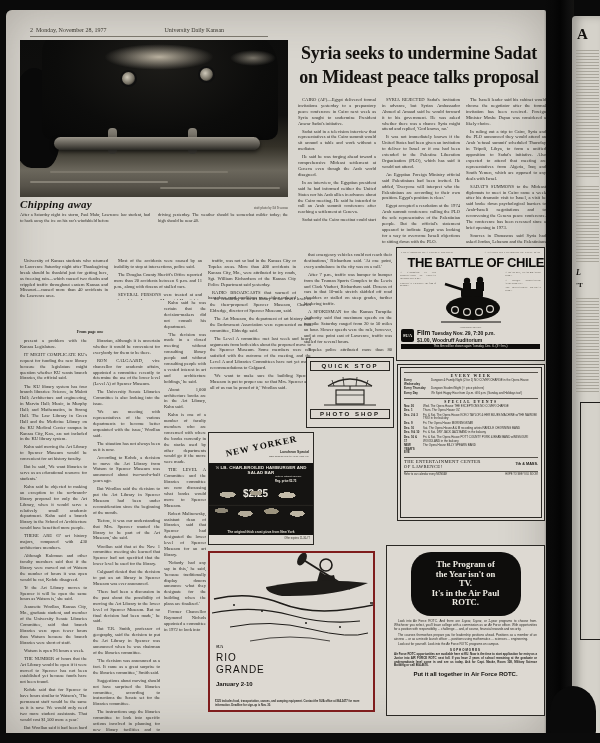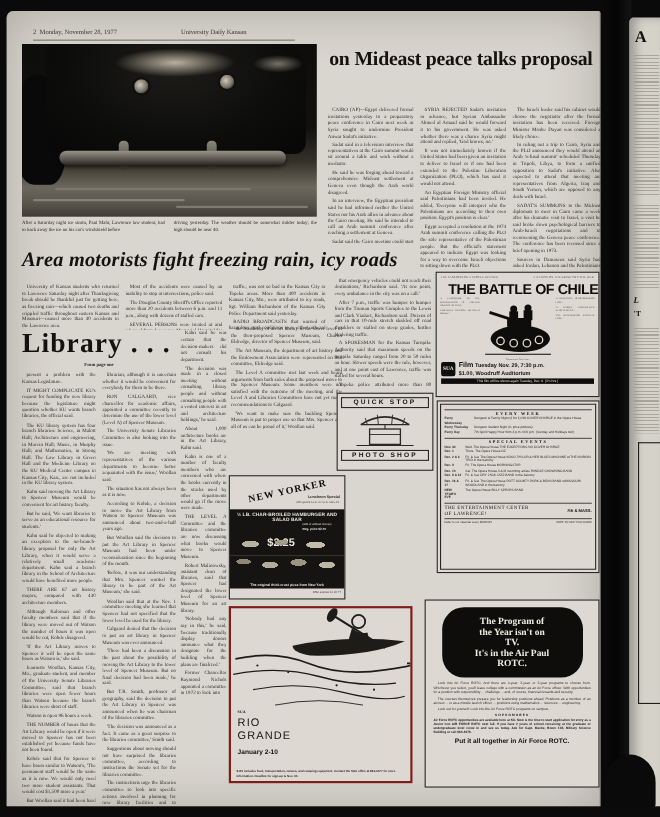--- a/index.html
+++ b/index.html
@@ -129,21 +129,21 @@
 
   .rio { left:208px; top:551px; width:167px; height:161px; background:#ddd9d2; border:2px solid #7f1d1d; position:relative; }
   .rio-sua { position:absolute; left:6px; top:92px; font-size:3.6px; font-weight:700; color:#14120f; }
   .rio-t { position:absolute; left:6px; top:99px; font-size:10px; letter-spacing:1px; color:#14120f; line-height:1.15;
            font-family:"Liberation Sans","DejaVu Sans",sans-serif; }
   .rio-date { position:absolute; left:6px; top:128px; font-size:6px; font-weight:700; color:#14120f;
               font-family:"Liberation Sans","DejaVu Sans",sans-serif; }
   .rio-fine { position:absolute; left:5px; right:4px; bottom:3px; font-size:2.7px; font-weight:700; color:#2c2a25; line-height:1.3; }
 
   .rotc { left:386px; top:545px; width:159px; height:171px; background:#ddd9d2; border:1px solid #2a2824; padding:5px 7px 0; }
-  .rotc-blob { margin:1px auto 3px; width:128px; height:64px; background:#0e0d0c; border-radius:20px;
+  .rotc-blob { margin:1px auto 3px; width:110px; height:64px; background:#0e0d0c; border-radius:20px;
                color:#efece4; text-align:center; display:flex; flex-direction:column; justify-content:center; }
   .rotc-blob p { font-size:8.6px; font-weight:700; line-height:1.12; margin:0; }
   .rotc-body { font-size:3.1px; line-height:1.3; text-align:justify; color:#2c2a25; }
   .rotc-body p { margin-bottom:1.5px; text-indent:4px; }
   .rotc-soph { text-align:center; font-size:2.9px; font-weight:700; letter-spacing:1px; margin:2px 0 1px; color:#14120f; }
   .rotc-sbody { font-size:2.9px; font-weight:700; line-height:1.3; text-align:justify; color:#23211d; }
   .rotc-foot { text-align:center; font-size:6px; font-weight:700; color:#14120f; margin-top:3px;
                font-family:"Liberation Sans","DejaVu Sans",sans-serif; }
 
   
@@ -175,27 +175,32 @@
     <div class="ph-light" style="left:178px; top:26px;"></div>
     <div class="ph-guard" style="left:88px;"></div>
     <div class="ph-guard" style="left:168px;"></div>
     <div class="ph-bumper"></div>
     <div class="ph-streak" style="left:10px; right:120px; bottom:14px;"></div>
     <div class="ph-streak" style="left:140px; right:8px; bottom:8px;"></div>
     <div class="ph-streak" style="left:30px; right:60px; bottom:24px; opacity:.5;"></div>
   </div>
 
   <div class="abs cap-wrap">
+    <div class="cap-head">
+      <span class="cap-slug">Chipping away</span>
+      <span class="cap-credit">staff photo by Ed Freeman</span>
+    </div>
     <div class="cap-cols">
       <div class="cap-col">After a Saturday night ice storm, Paul Mahr, Lawrence law student, had to hack away the ice on his car's windshield before</div>
       <div class="cap-col">driving yesterday. The weather should be somewhat milder today; the high should be near 40.</div>
     </div>
   </div>
 
   <div class="abs h-syria">
+    <div>Syria seeks to undermine Sadat</div>
     <div>on Mideast peace talks proposal</div>
   </div>
   <div class="abs colrow" style="left:298px; top:97px; width:248px;">
     <div class="news" style="width:78px; height:124px;">
         <p>CAIRO (AP)—Egypt delivered formal invitations yesterday to a preparatory peace conference in Cairo next week as Syria sought to undermine President Anwar Sadat's initiative.</p>
         <p>Sadat said in a television interview that representatives at the Cairo summit would sit around a table and work without a mediator.</p>
         <p>He said he was forging ahead toward a comprehensive Mideast settlement at Geneva even though the Arab world disagreed.</p>
         <p>In an interview, the Egyptian president said he had informed neither the United States nor his Arab allies in advance about the Cairo meeting. He said he intended to call an Arab summit conference after reaching a settlement at Geneva.</p>
         <p>Sadat said the Cairo meeting could start as early as next Saturday, but official sources said it might be delayed for a week until Dec. 3.</p>
       </div>
@@ -206,21 +211,20 @@
         <p>Egypt accepted a resolution at the 1974 Arab summit conference calling the PLO the sole representative of the Palestinian people. But the official's statement appeared to indicate Egypt was looking for a way to overcome Israeli objections to sitting down with the PLO.</p>
       </div>
     <div class="news" style="width:80px; height:149px;">
         <p>The Israeli leader said his cabinet would choose the negotiator after the formal invitation has been received. Foreign Minister Moshe Dayan was considered a likely choice.</p>
         <p>In ruling out a trip to Cairo, Syria and the PLO announced they would attend an Arab 'refusal summit' scheduled Thursday in Tripoli, Libya, to form a unified opposition to Sadat's initiative. Also expected to attend that meeting are representatives from Algeria, Iraq and South Yemen, which are opposed to any deals with Israel.</p>
         <p>SADAT'S SUMMONS to the Mideast diplomats to meet in Cairo came a week after his dramatic visit to Israel, a visit he said broke down psychological barriers to Arab-Israeli negotiations and to reconvening the Geneva peace conference. The conference has been recessed since a brief opening in 1973.</p>
         <p>Sources in Damascus said Syria had asked Jordan, Lebanon and the Palestinians to refuse to attend Sadat's meeting.</p>
       </div>
   </div>
 
-  <div class="abs h-roads">Area motorists fight freezing rain, icy roads</div>
   <div class="abs colrow" style="left:20px; top:258px; width:276px;">
     <div class="news" style="width:88px; height:42px;">
         <p>University of Kansas students who returned to Lawrence Saturday night after Thanksgiving break should be thankful just for getting here, as freezing rain—which caused two deaths and crippled traffic throughout eastern Kansas and Missouri—caused more than 40 accidents in the Lawrence area.</p>
       </div>
     <div class="news" style="width:88px; height:42px;">
         <p>Most of the accidents were caused by an inability to stop at intersections, police said.</p>
         <p>The Douglas County Sheriff's Office reported more than 20 accidents between 6 p.m. and 11 p.m., along with dozens of stalled cars.</p>
         <p>SEVERAL PERSONS were treated at and released from Lawrence Memorial Hospital for minor injuries. A nurse at Watkins Hospital said that no one was treated there because icy roads made the emergency room inaccessible.</p>
       </div>
     <div class="news" style="width:88px; height:42px;">
@@ -228,21 +232,20 @@
         <p>RADIO BROADCASTS that warned of hazardous road conditions were either unheard or unheeded as holiday travelers were surprised and unprepared for the layer of ice that began to coat roads and highways shortly after 6 p.m.</p>
       </div>
   </div>
   <div class="abs news" style="left:304px; top:252px; width:88px; height:101px;">
       <p>that emergency vehicles could not reach their destinations,' Richardson said. 'At one point, every ambulance in the city was on a call.'</p>
       <p>After 7 p.m., traffic was bumper to bumper from the Truman Sports Complex to the Lewis and Clark Viaduct, Richardson said. Dozens of cars in that 10-mile stretch skidded off road shoulders or stalled on steep grades, further hindering traffic.</p>
       <p>A SPOKESMAN for the Kansas Turnpike Authority said that maximum speeds on the turnpike Saturday ranged from 20 to 50 miles an hour. Slower speeds were the rule, however, and at one point east of Lawrence, traffic was stalled for several hours.</p>
       <p>Topeka police attributed more than 80 accidents between 4:30 p.m. and 7 p.m. to icy roads. More than 30 people were treated for minor injuries at several Topeka hospitals.</p>
     </div>
 
-  <div class="abs lib-title">Library . . .</div>
   <div class="abs lib-kicker">From page one</div>
   <div class="abs colrow" style="left:20px; top:338px; width:140px;">
     <div class="news" style="width:67px; height:394px;">
         <p>present a problem with the Kansas Legislature.</p>
         <p>IT MIGHT COMPLICATE KU's request for funding the new library because the legislature might question whether KU wants branch libraries, the official said.</p>
         <p>The KU library system has four branch libraries: Science, in Malott Hall; Architecture and engineering, in Marvin Hall; Music, in Murphy Hall; and Mathematics, in Strong Hall. The Law Library in Green Hall and the Medicine Library on the KU Medical Center campus in Kansas City, Kan., are not included in the KU library system.</p>
         <p>Kahn said moving the Art Library to Spencer Museum would be convenient for art history faculty.</p>
         <p>But he said, 'We want libraries to serve as an educational resource for students.'</p>
         <p>Kahn said he objected to making an exception to the no-branch-library proposal for only the Art Library, when it would serve a relatively small academic department. Kahn said a branch library in the School of Architecture would have benefited more people.</p>
         <p>THERE ARE 67 art history majors, compared with 430 architecture members.</p>

